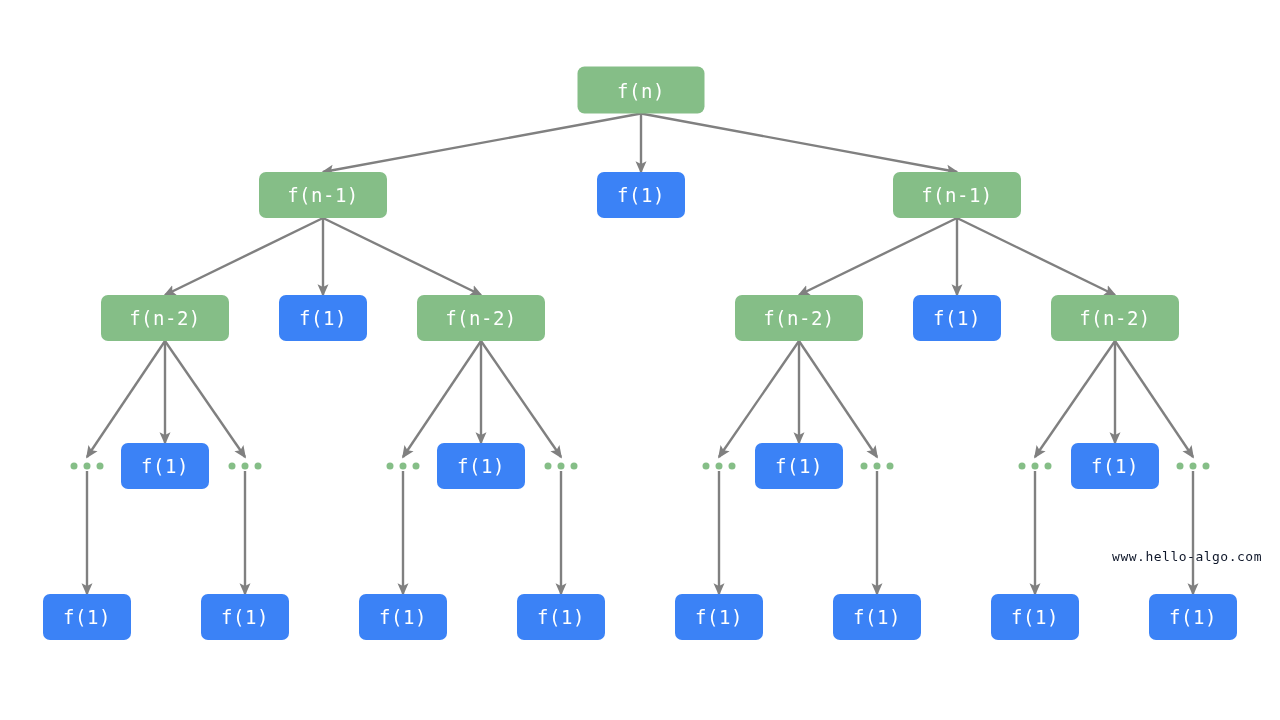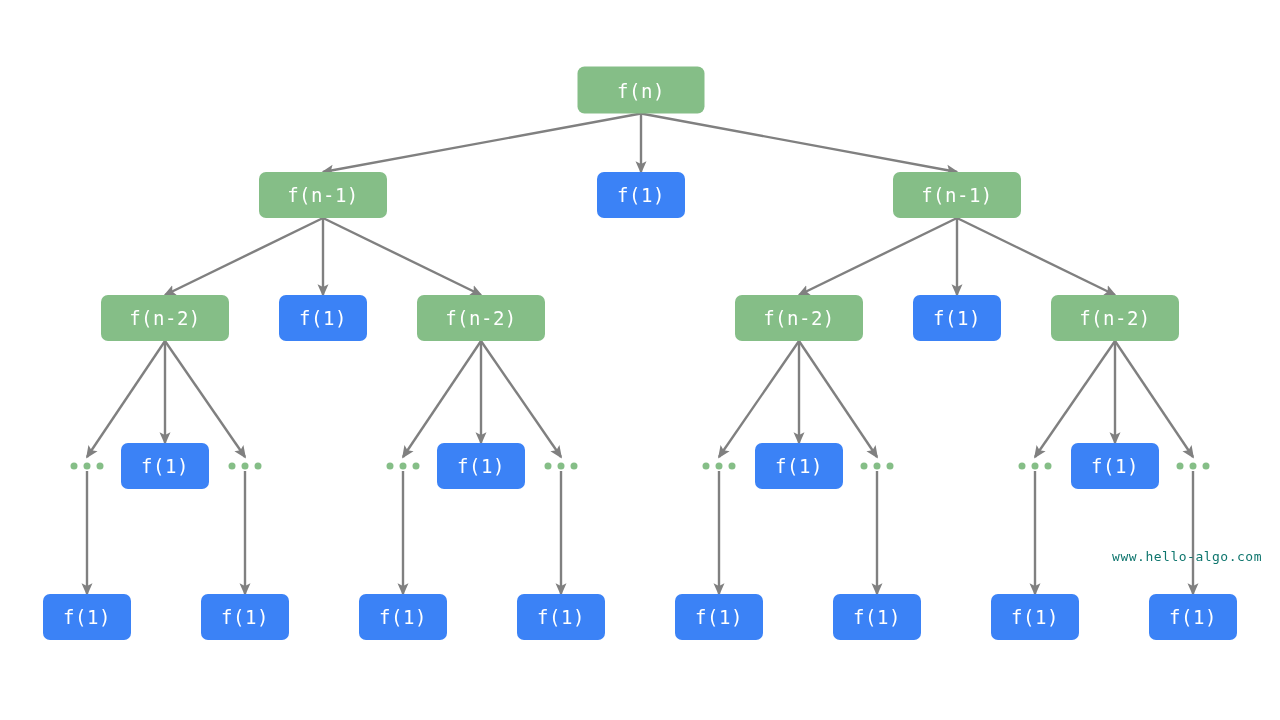--- a/index.html
+++ b/index.html
@@ -49,21 +49,21 @@
   .ellipsis i {
     display: block;
     width: 7px; height: 7px;
     border-radius: 50%;
     background: #85be87;
   }
   #watermark {
     position: absolute;
     right: 18px;
     bottom: 16px;
-    color: #0f766e;
+    color: #0f172a;
     font-family: "DejaVu Sans Mono", monospace;
     font-size: 13px;
     letter-spacing: 0.5px;
     user-select: none;
   }
 </style>
 </head>
 <body>
 
 <div id="canvas">

